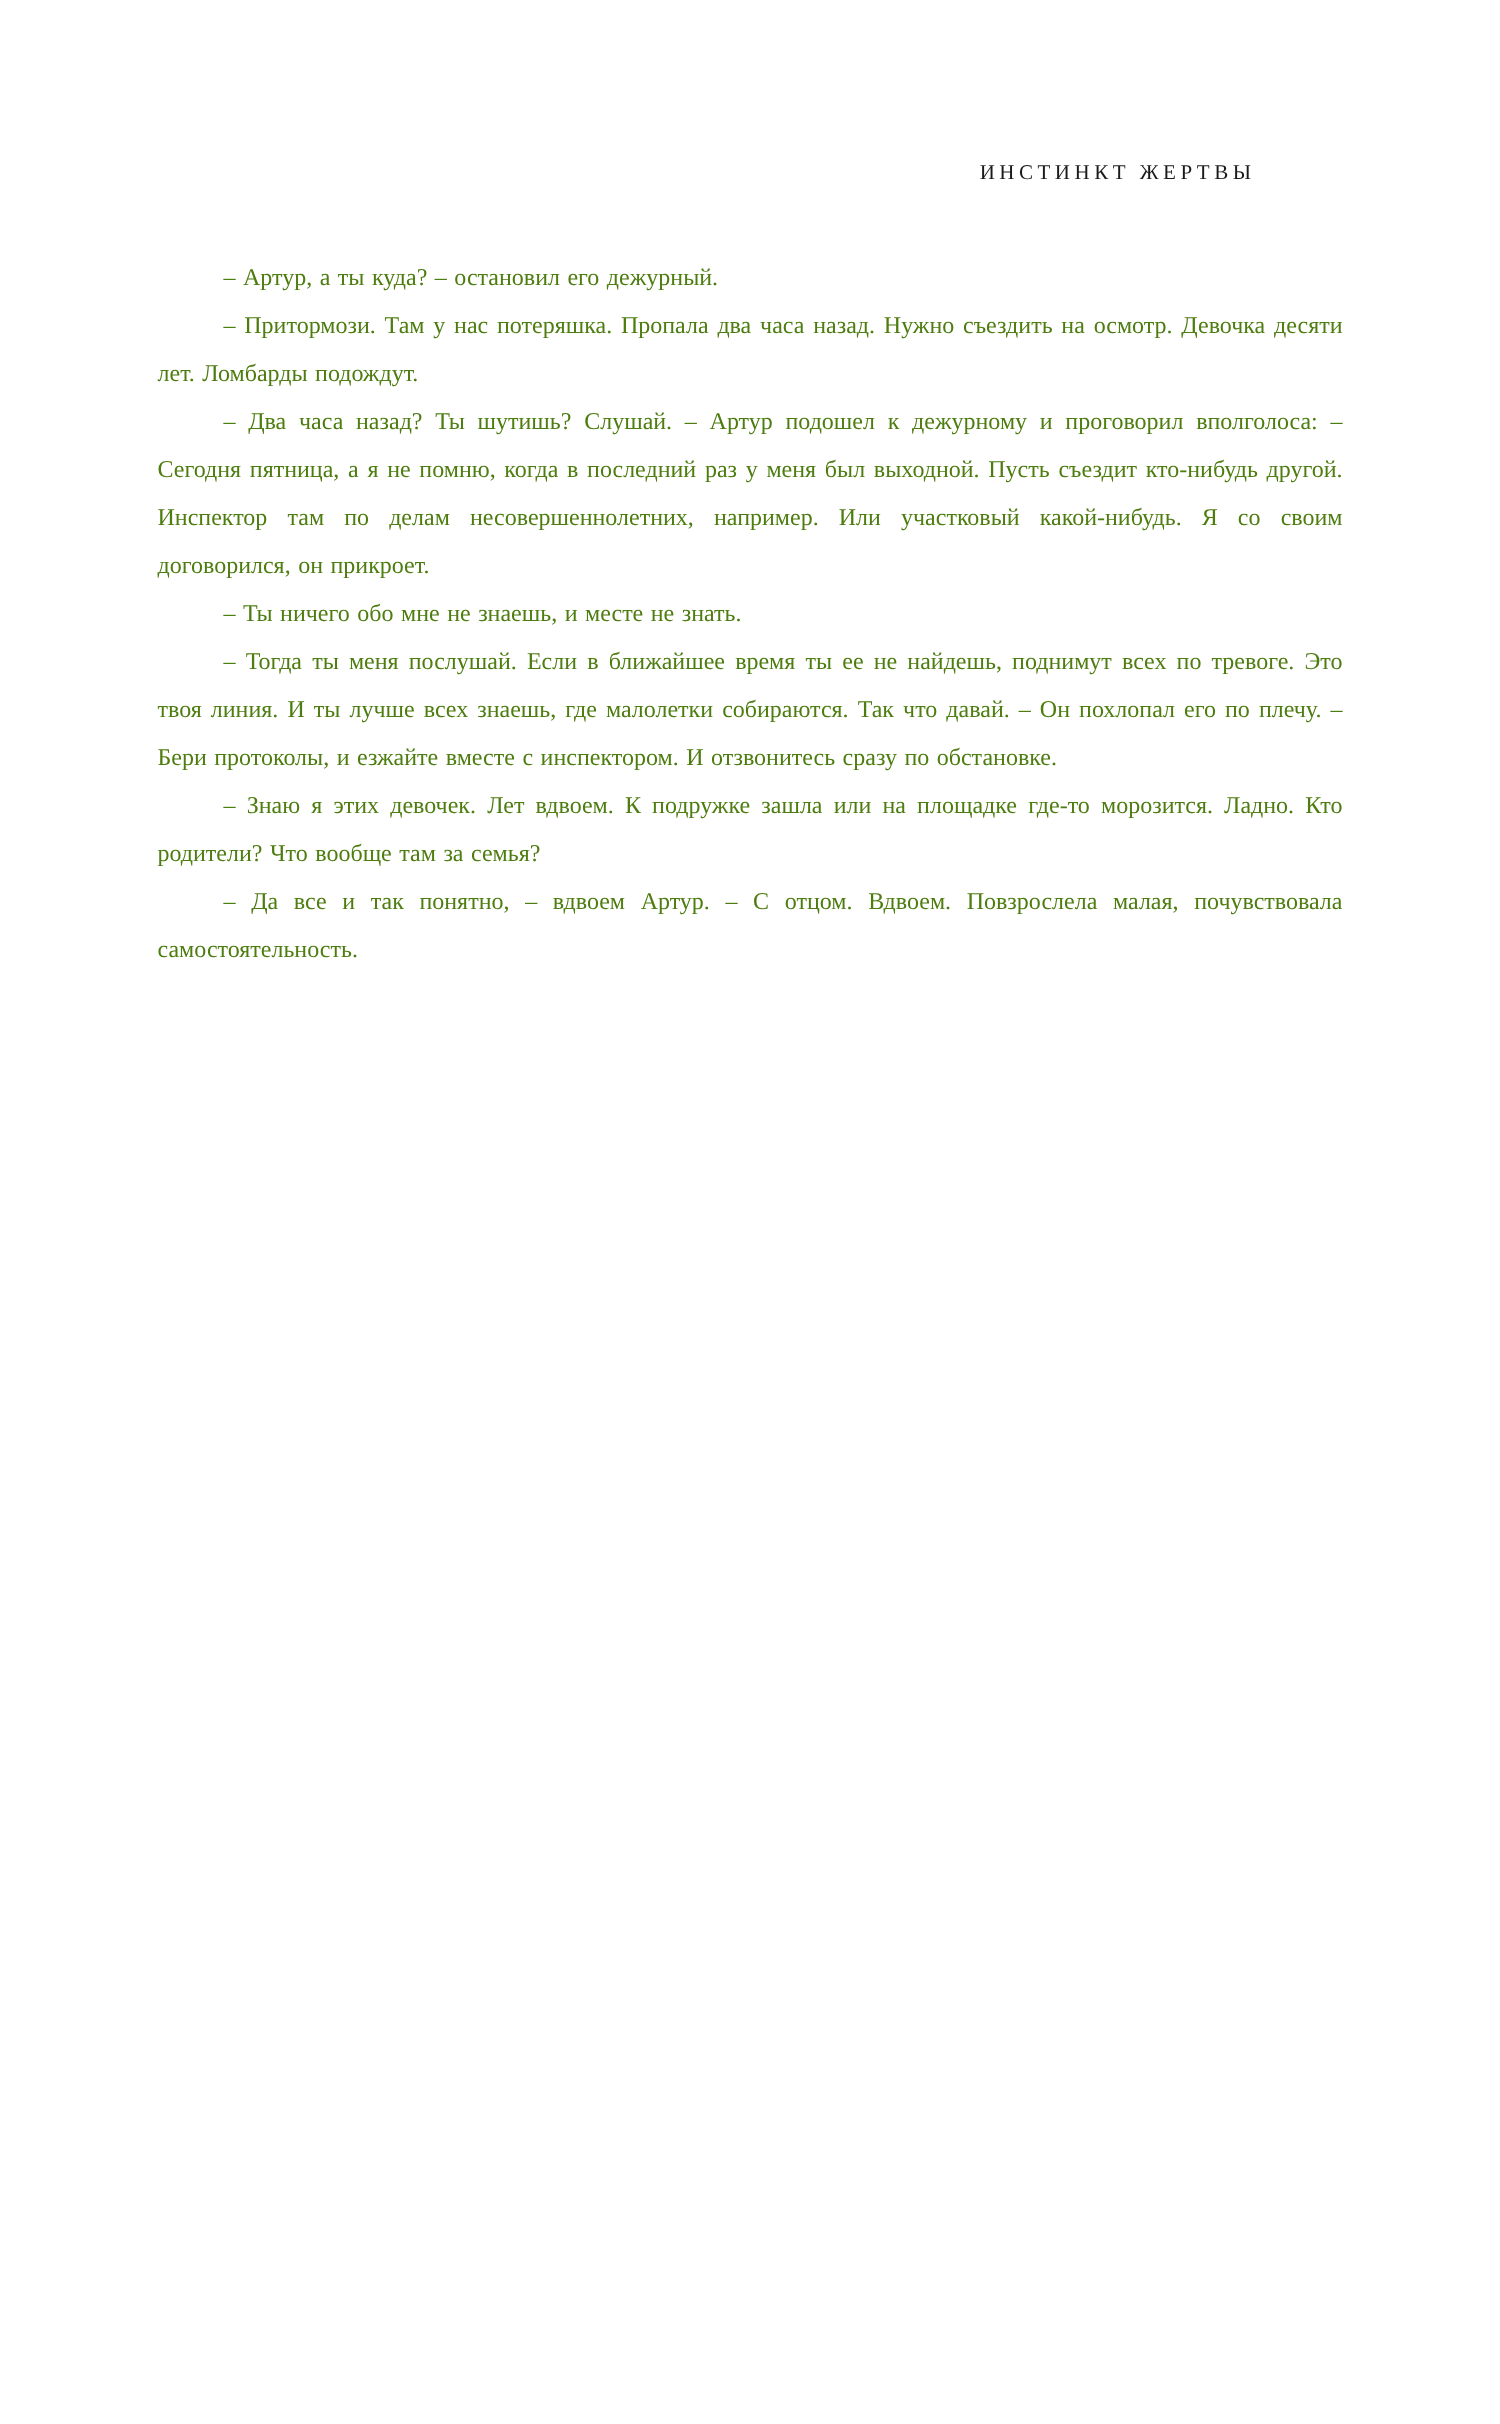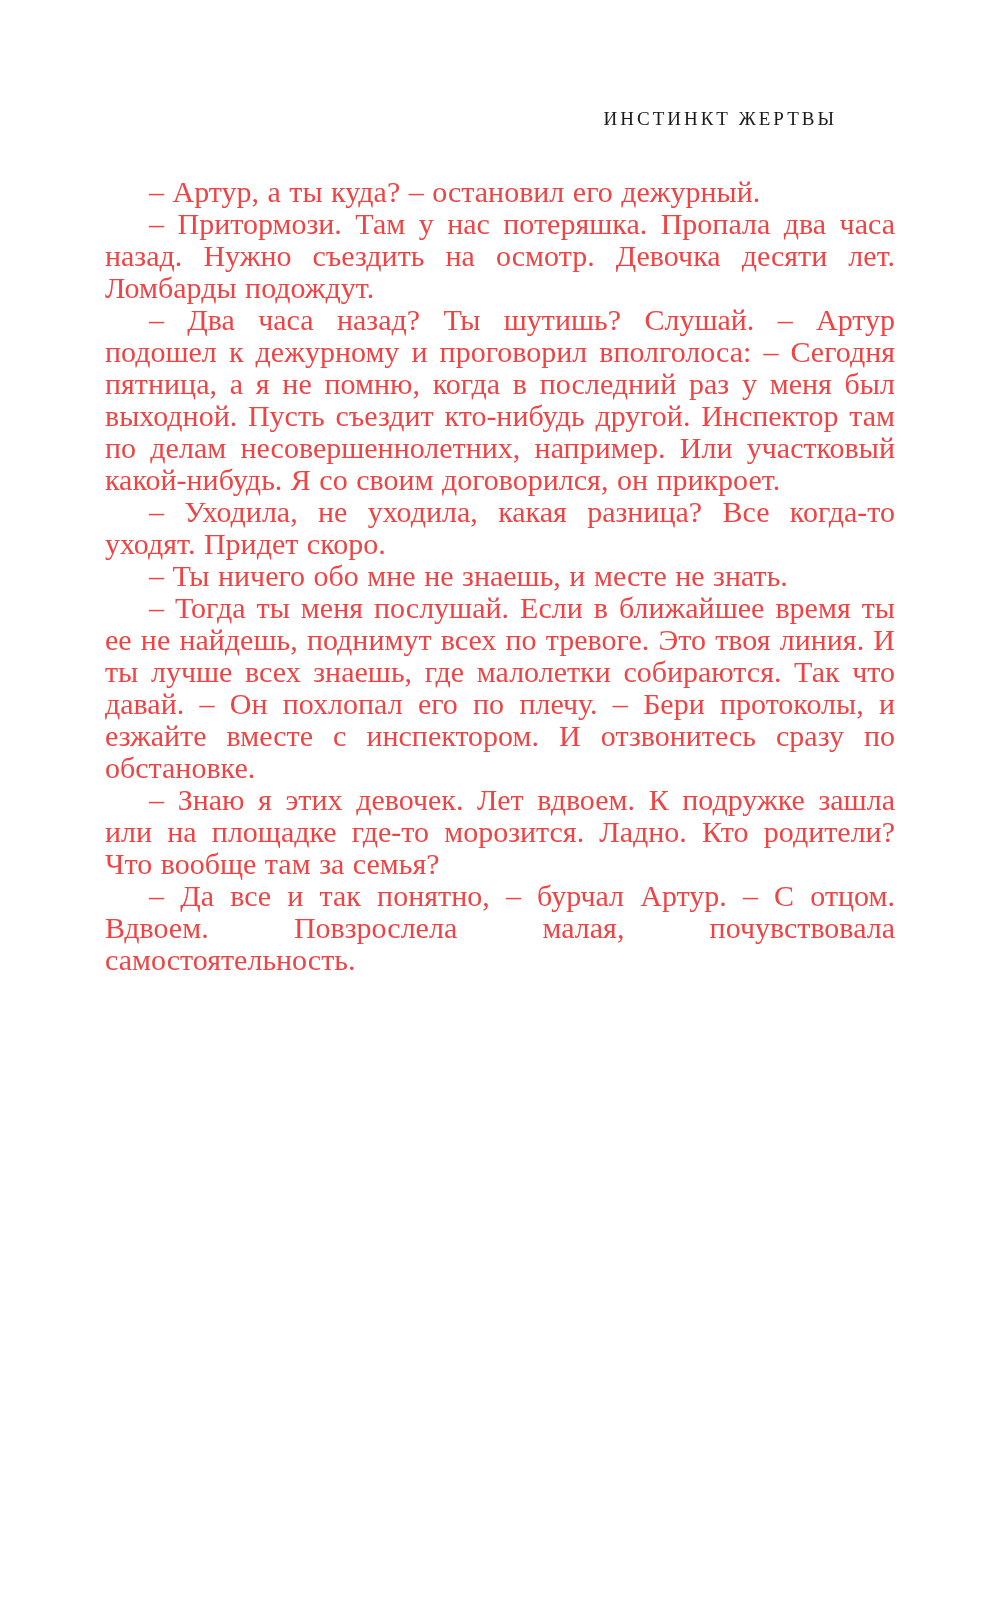--- a/index.html
+++ b/index.html
@@ -13,45 +13,44 @@
     min-height: 1616px;
     background: #ffffff;
     color: #141414;
     font-family: "Liberation Serif", "DejaVu Serif", serif;
     box-sizing: border-box;
     padding: 108px 105px 60px 105px;
   }
   .running-header {
     text-align: right;
     padding-right: 58px;
-    font-size: 19px;
+    font-size: 14px;
     letter-spacing: 3px;
     font-weight: 400;
     color: #1a1a1a;
     margin: 0 0 46px 0;
   }
   .body-text p {
     margin: 0;
-    font-size: 30px;
+    font-size: 16px;
     line-height: 32px;
     text-align: justify;
     text-indent: 44px;
     word-spacing: 1px;
-    color: #ef4444;
+    color: #4d7c0f;
   }
 </style>
 </head>
 <body>
 
 <div class="page">
   <div class="running-header">ИНСТИНКТ ЖЕРТВЫ</div>
 
   <div class="body-text">
     <p>– Артур, а ты куда? – остановил его дежурный.</p>
     <p>– Притормози. Там у нас потеряшка. Пропала два часа назад. Нужно съездить на осмотр. Девочка десяти лет. Ломбарды подождут.</p>
     <p>– Два часа назад? Ты шутишь? Слушай. – Артур подошел к дежурному и проговорил вполголоса: – Сегодня пятница, а я не помню, когда в последний раз у меня был выходной. Пусть съездит кто-нибудь другой. Инспектор там по делам несовершеннолетних, например. Или участковый какой-нибудь. Я со своим договорился, он прикроет.</p>
-    <p>– Уходила, не уходила, какая разница? Все когда-то уходят. Придет скоро.</p>
     <p>– Ты ничего обо мне не знаешь, и месте не знать.</p>
     <p>– Тогда ты меня послушай. Если в ближайшее время ты ее не найдешь, поднимут всех по тревоге. Это твоя линия. И ты лучше всех знаешь, где малолетки собираются. Так что давай. – Он похлопал его по плечу. – Бери протоколы, и езжайте вместе с инспектором. И отзвонитесь сразу по обстановке.</p>
     <p>– Знаю я этих девочек. Лет вдвоем. К подружке зашла или на площадке где-то морозится. Ладно. Кто родители? Что вообще там за семья?</p>
-    <p>– Да все и так понятно, – бурчал Артур. – С отцом. Вдвоем. Повзрослела малая, почувствовала самостоятельность.</p>
+    <p>– Да все и так понятно, – вдвоем Артур. – С отцом. Вдвоем. Повзрослела малая, почувствовала самостоятельность.</p>
   </div>
 </div>
 
 </body></html>

